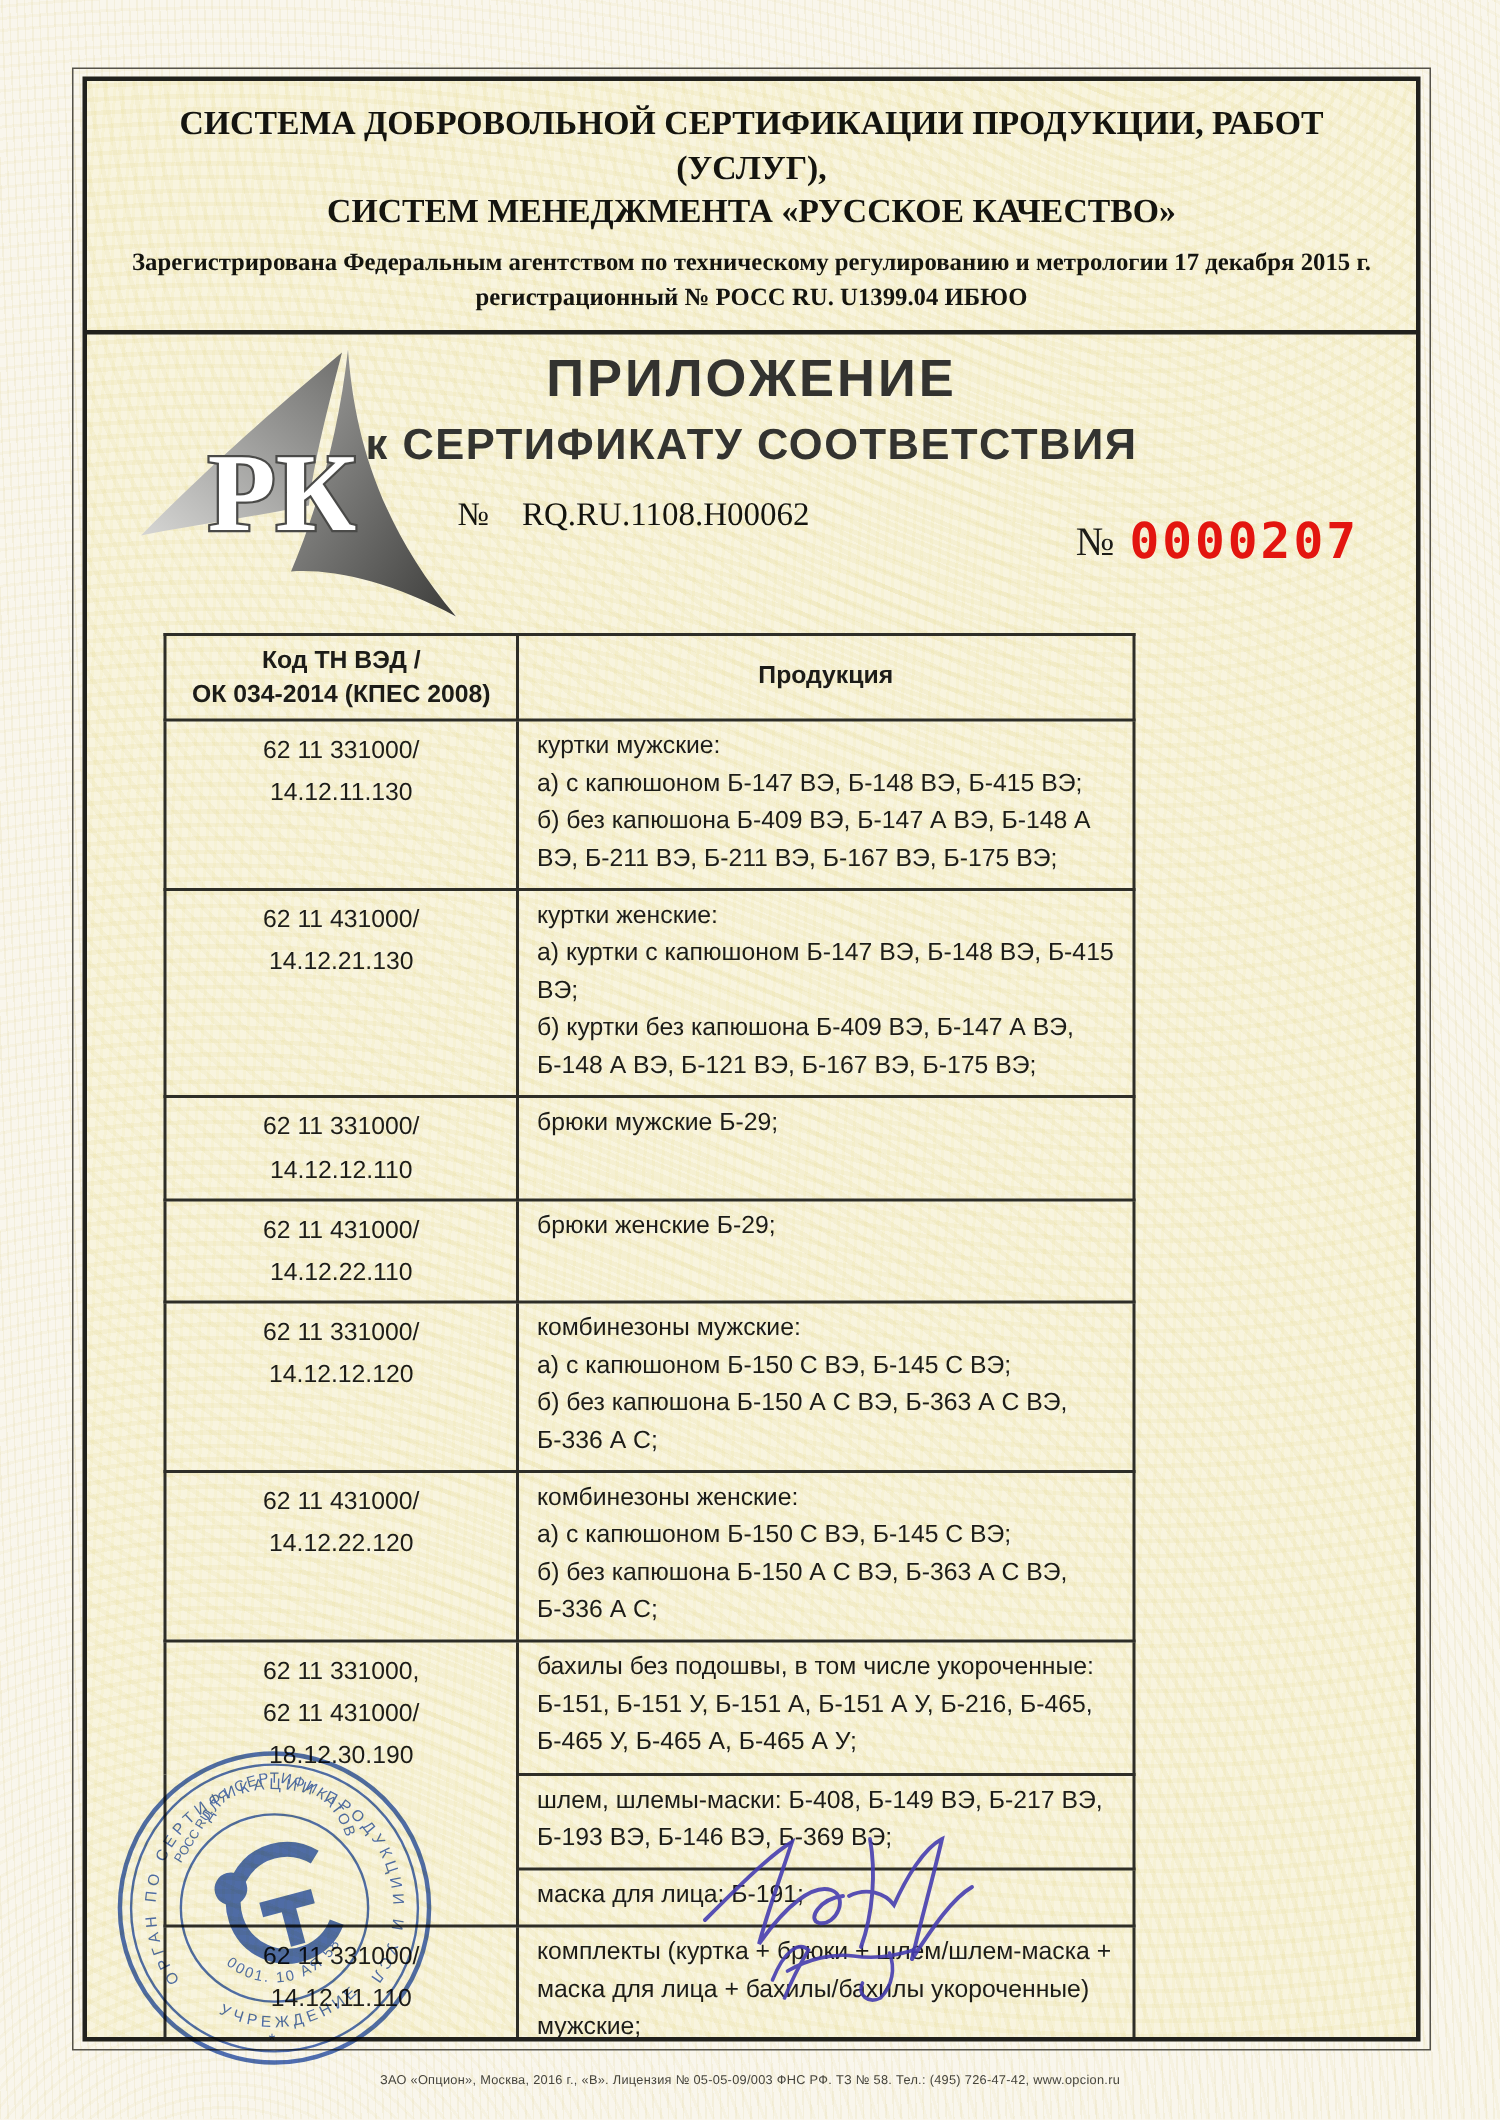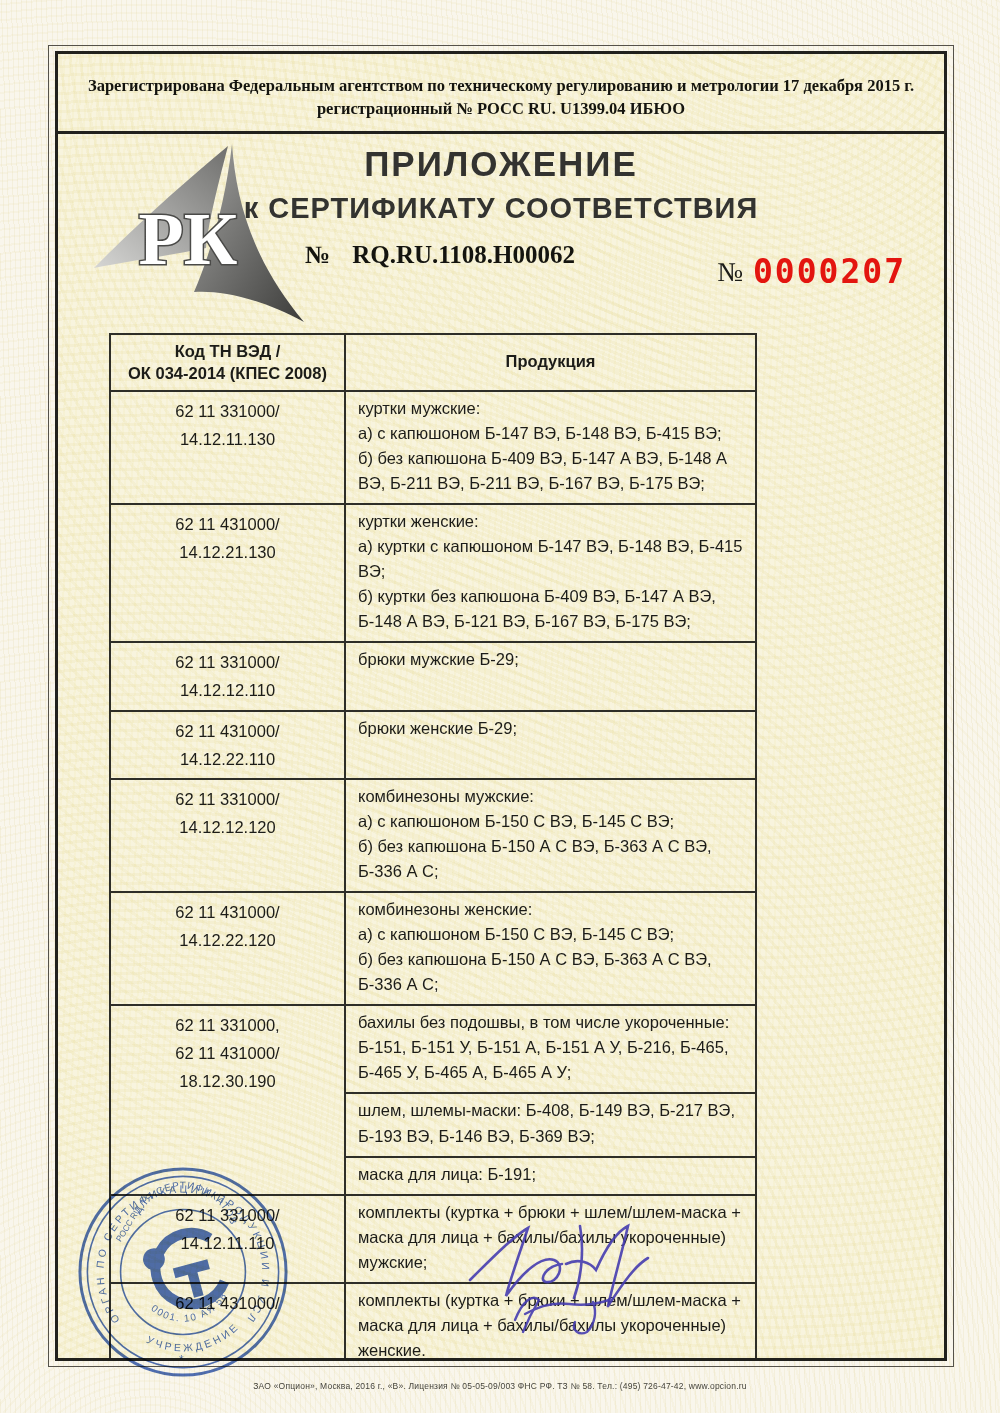--- a/index.html
+++ b/index.html
@@ -44,21 +44,21 @@
     font-family:"Liberation Serif",serif;font-weight:bold;
     font-size:16.5px;line-height:1.4;margin-top:7px;color:#14140f;
   }
   
   .title-area{position:relative;height:186px;}
   .logo-svg{position:absolute;left:30px;top:6px;width:228px;height:200px;}
   .title-line1{text-align:center;font-weight:bold;font-size:35px;letter-spacing:2px;color:#333330;padding-top:10px;}
   .title-line2{text-align:center;font-weight:bold;font-size:29px;letter-spacing:1px;color:#333330;margin-top:8px;}
   .cert-no{
     margin:16px 0 0 247px;
-    font-family:"Liberation Serif",serif;font-weight:bold;font-size:25px;color:#14140f;
+    font-family:"Liberation Serif",serif;font-weight:normal;font-size:22px;color:#14140f;
   }
   .cert-no .num-sign{margin-right:22px;}
   .form-no{
     position:absolute;right:38px;top:118px;white-space:nowrap;
   }
   .form-no .num-sign{
     font-family:"Liberation Serif",serif;font-size:27px;color:#1c1c18;margin-right:10px;vertical-align:2px;
   }
   .form-no .digits{
     font-family:"DejaVu Sans Mono",monospace;font-weight:bold;
@@ -92,20 +92,24 @@
   }
 </style>
 </head>
 <body>
 
 <div class="page">
   <div class="frame-outer">
     <div class="frame-inner">
 
       <div class="header-box">
+        <div class="header-title">
+          <div>СИСТЕМА ДОБРОВОЛЬНОЙ СЕРТИФИКАЦИИ ПРОДУКЦИИ, РАБОТ (УСЛУГ),</div>
+          <div>СИСТЕМ МЕНЕДЖМЕНТА «РУССКОЕ КАЧЕСТВО»</div>
+        </div>
         <div class="header-reg">
           <div>Зарегистрирована Федеральным агентством по техническому регулированию и метрологии 17 декабря 2015 г.</div>
           <div>регистрационный № РОСС RU. U1399.04 ИБЮО</div>
         </div>
       </div>
 
       <div class="title-area">
         <svg class="logo-svg" viewBox="0 0 228 200" aria-hidden="true">
           <defs>
             <linearGradient id="sailL" x1="0" y1="1" x2="1" y2="0">

